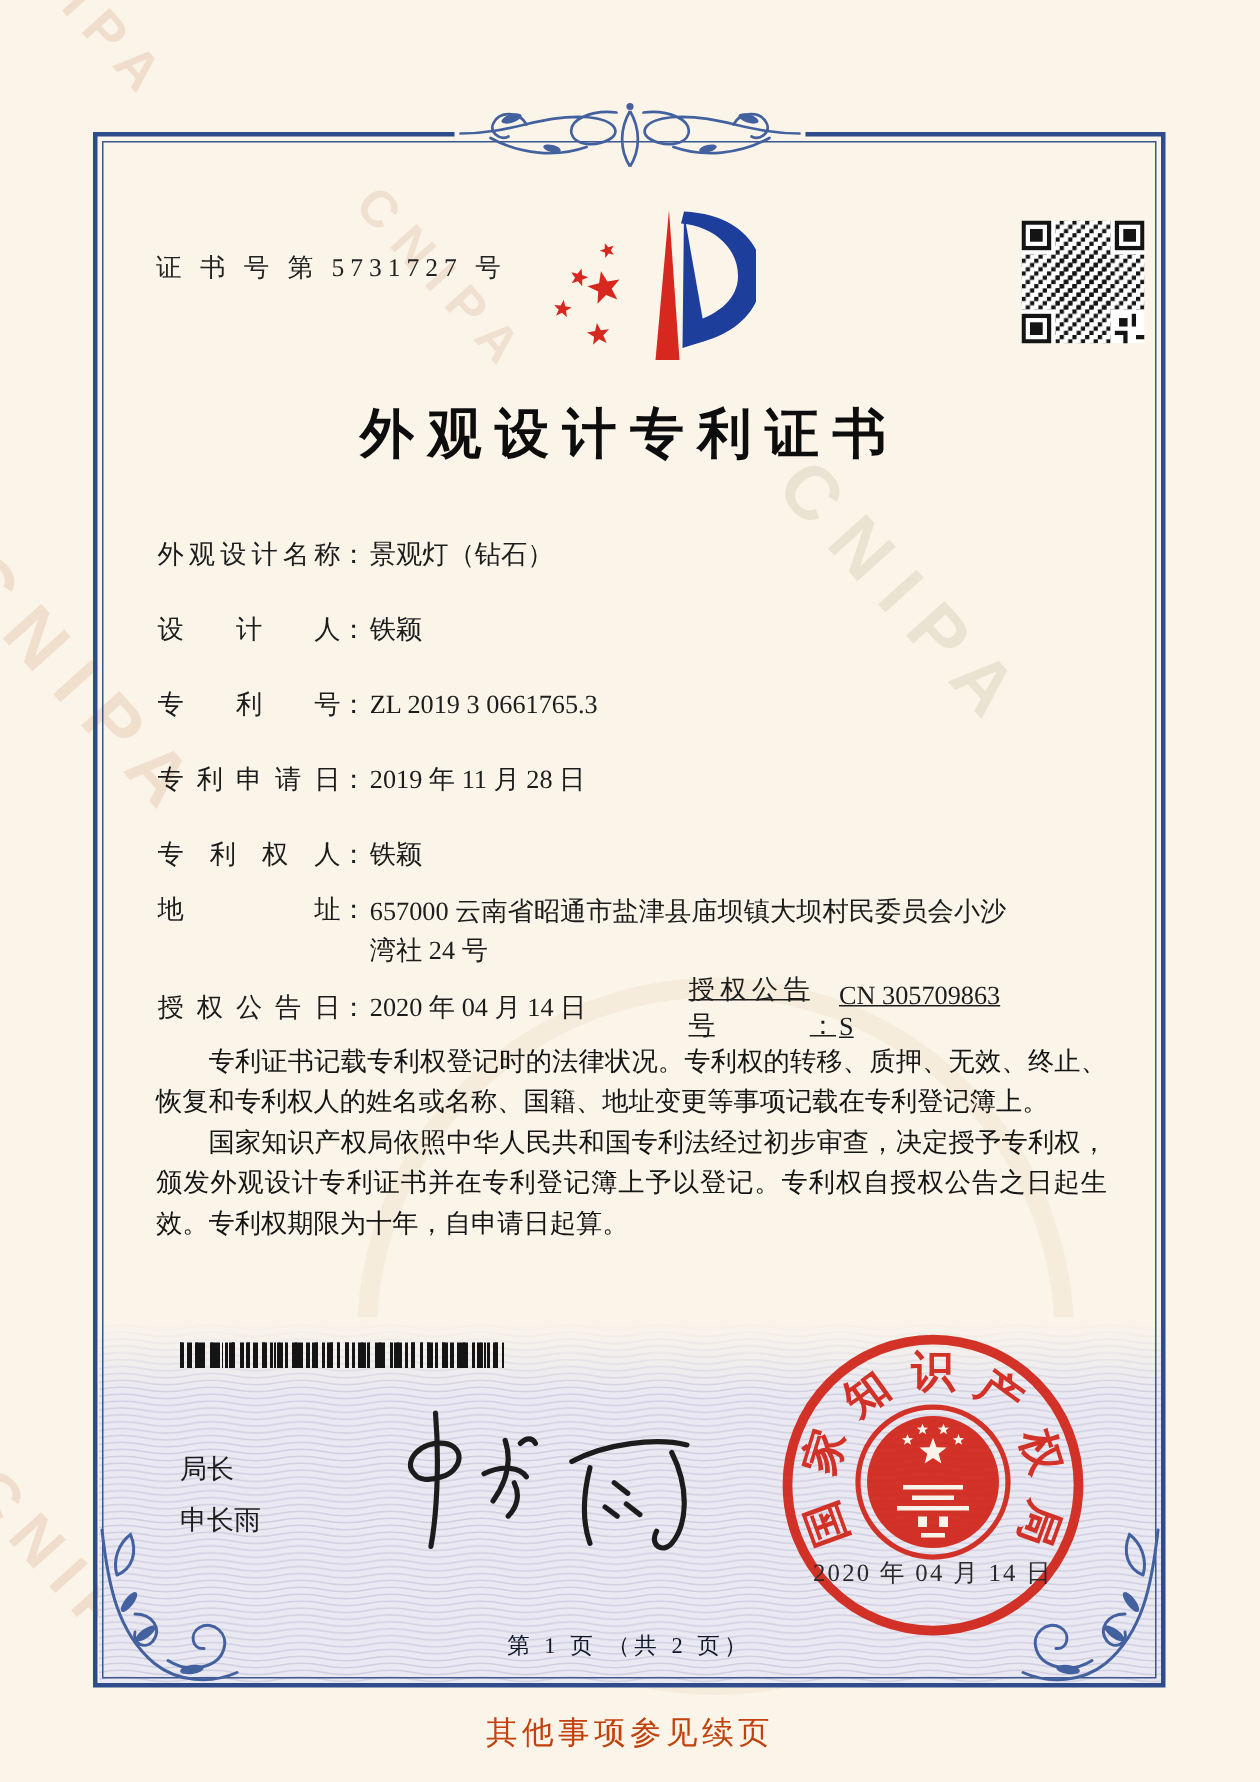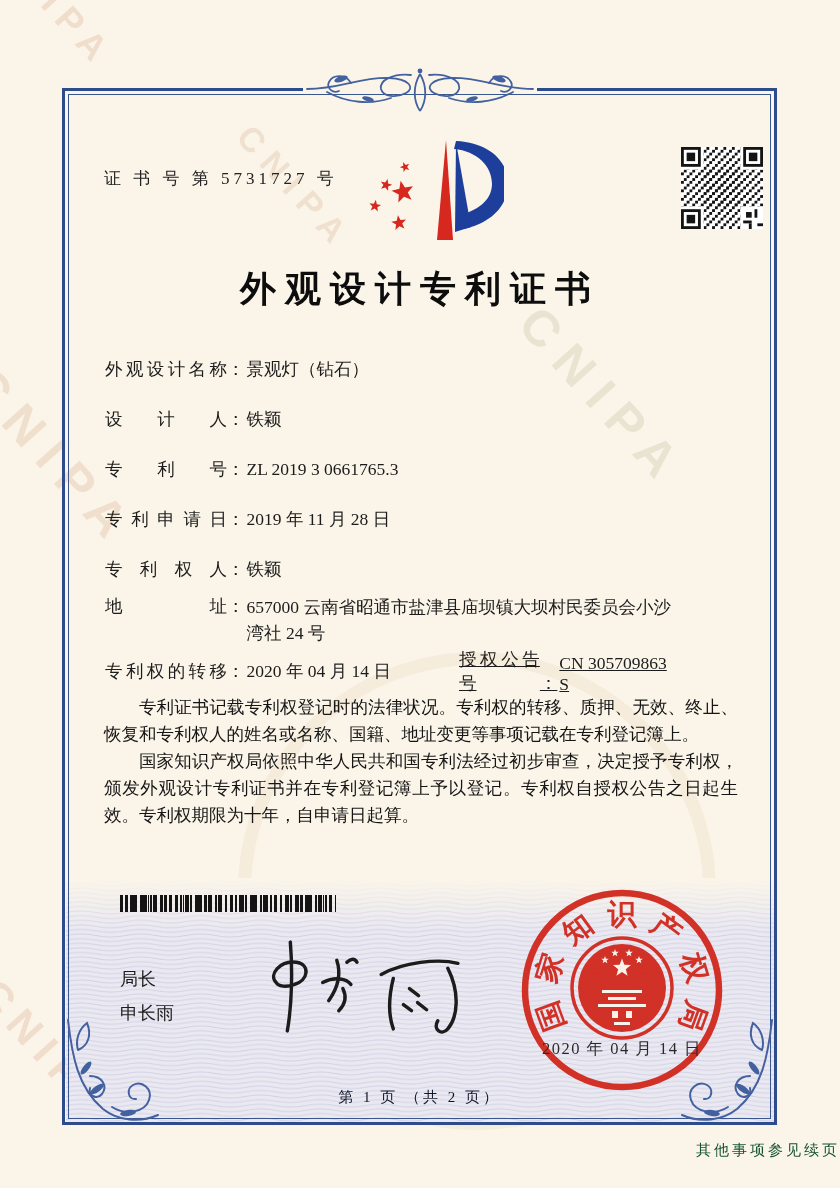--- a/index.html
+++ b/index.html
@@ -56,22 +56,22 @@
   .barcode{position:absolute;left:120px;top:895px;width:216px;height:17px;z-index:4;
       background:
         repeating-linear-gradient(90deg,#141414 0 2px,transparent 2px 5px),
         repeating-linear-gradient(90deg,#141414 0 1px,transparent 1px 7px),
         repeating-linear-gradient(90deg,#141414 0 3px,transparent 3px 11px);}
   .officer{position:absolute;left:120px;top:962px;font-size:18px;z-index:4;line-height:34px;}
   .signature{position:absolute;left:248px;top:932px;z-index:4;}
   .seal{position:absolute;left:517px;top:885px;z-index:4;}
   .page-footer{position:absolute;left:62px;width:715px;top:1088px;text-align:center;
       font-size:15px;letter-spacing:3px;color:#0f172a;z-index:4;}
-  .cont-note{position:absolute;left:0;right:0;top:1141px;text-align:right;
-      font-size:15px;letter-spacing:3px;color:#14532d;z-index:4;}
+  .cont-note{position:absolute;left:0;right:0;top:1141px;text-align:center;
+      font-size:21px;letter-spacing:3px;color:#c2410c;z-index:4;}
 </style>
 </head>
 <body>
 
 <span class="wm wm-e">CNIPA</span>
 <span class="wm wm-a">CNIPA</span>
 <span class="wm wm-b">CNIPA</span>
 <span class="wm wm-c">CNIPA</span>
 <span class="wm wm-d">CNIPA</span>
 <div class="wm-circle"></div>
@@ -217,21 +217,21 @@
       <span class="flabel">专利权人</span>
         <span class="fcolon">：</span>
       <span class="fvalue">铁颖</span>
     </div>
     <div class="frow frow-addr">
       <span class="flabel">地址</span>
         <span class="fcolon">：</span>
       <span class="fvalue addr-val">657000 云南省昭通市盐津县庙坝镇大坝村民委员会小沙湾社 24 号</span>
     </div>
     <div class="grant-row">
-      <span class="flabel">专利权的转移</span>
+      <span class="flabel">授权公告日</span>
         <span>：</span>
       <span class="fvalue">2020 年 04 月 14 日</span>
       <span class="grant-right">
         <span class="glabel">授权公告号</span>
           <span>：</span>
         <span class="fvalue">CN 305709863 S</span>
       </span>
     </div>
   </div>
 

